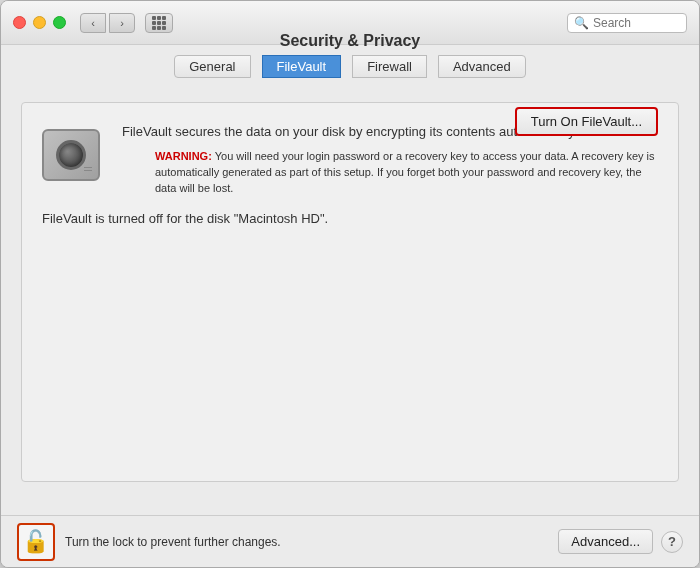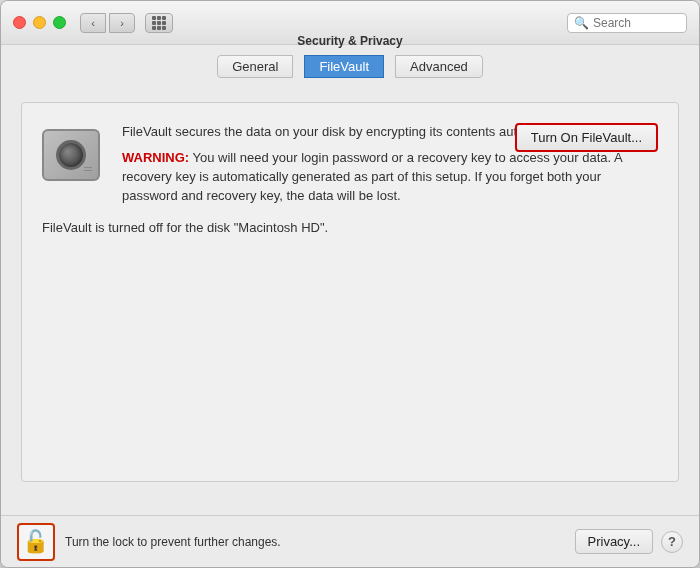--- a/index.html
+++ b/index.html
@@ -93,21 +93,21 @@
       grid-template-columns: repeat(3, 4px);
       grid-template-rows: repeat(3, 4px);
       gap: 1px;
     }
     .grid-dot { background: #666; border-radius: 1px; }
 
     .titlebar-title {
       position: absolute;
       left: 50%;
       transform: translateX(-50%);
-      font-size: 12px;
+      font-size: 16px;
       font-weight: 600;
       color: #333;
       margin-top: 37px;
     }
 
     .search-bar {
       margin-left: auto;
       display: flex;
       align-items: center;
       background: #fff;
@@ -233,33 +233,34 @@
     }
 
     .filevault-desc {
       font-size: 13px;
       color: #333;
       line-height: 1.4;
       margin-bottom: 8px;
     }
 
     .warning-text {
-      font-size: 13px;
+      font-size: 11px;
       color: #333;
       line-height: 1.45;
+      margin-left: 33px;
     }
 
     .warning-label {
       color: #cc0000;
       font-weight: 600;
     }
 
     .turn-on-btn {
       position: absolute;
-      top: 20px;
+      top: 4px;
       right: 20px;
       padding: 5px 14px;
       font-size: 13px;
       background: linear-gradient(to bottom, #f5f5f5, #e5e5e5);
       border: 2px solid #cc0000;
       border-radius: 4px;
       cursor: pointer;
       color: #222;
       outline: none;
     }
@@ -368,20 +369,21 @@
     <div class="titlebar-title">Security &amp; Privacy</div>
     <div class="search-bar">
       <span class="search-magnify">🔍</span>
       <input type="text" placeholder="Search" style="">
     </div>
   </div>
 
   <div class="tabbar">
     <div class="tab">General</div>
     <div class="tab active">FileVault</div>
+    <div class="tab">Firewall</div>
     <div class="tab">Advanced</div>
   </div>
 
   <div class="content">
     <div class="content-inner">
 
       <button class="turn-on-btn">Turn On FileVault...</button>
 
       <div class="filevault-header">
 
@@ -407,17 +409,17 @@
     </div>
   </div>
 
   <div class="bottombar">
     <div class="lock-icon-container">
 
       <span class="lock-svg">🔓</span>
     </div>
     <span class="lock-label">Turn the lock to prevent further changes.</span>
     <div class="bottom-right">
-      <button class="advanced-btn">Privacy...</button>
+      <button class="advanced-btn">Advanced...</button>
       <button class="help-btn">?</button>
     </div>
   </div>
 </div>
 
 </body></html>

